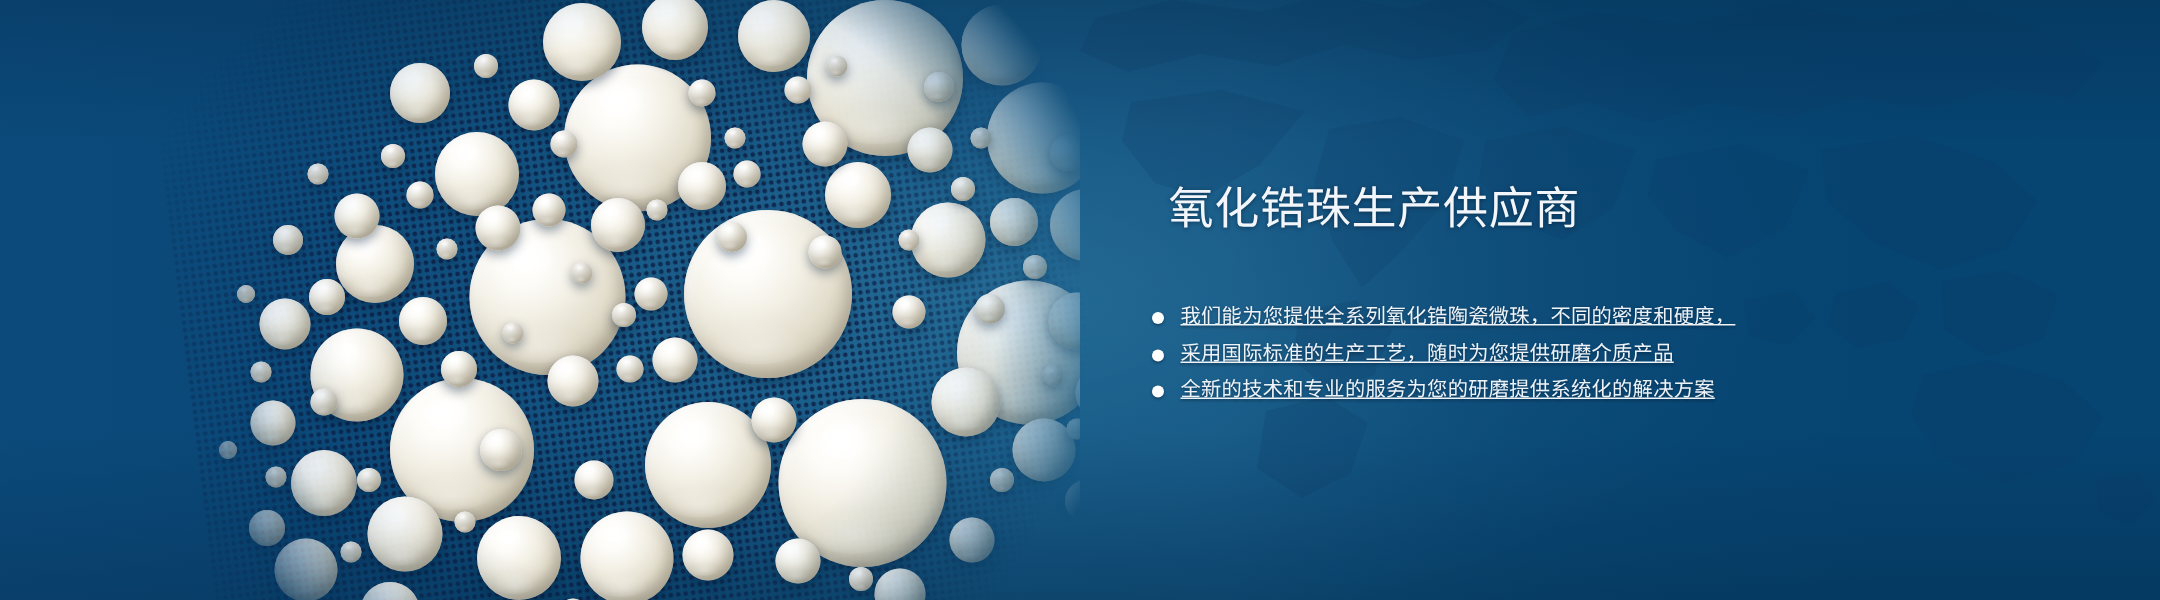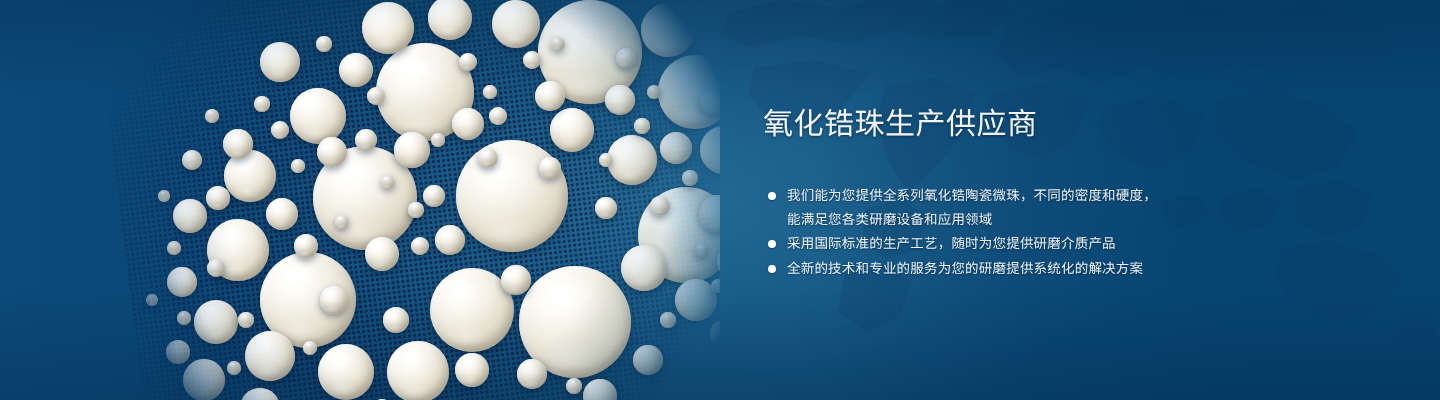--- a/index.html
+++ b/index.html
@@ -112,21 +112,21 @@
     background: radial-gradient(ellipse at 50% 60%, rgba(255,255,255,0.30) 0%, rgba(255,255,255,0) 72%);
   }
 
   
   .copy {
     position: absolute;
     left: 763px; top: 108px;
     width: 560px;
   }
   .headline {
-    margin: 0;
+    margin: 16px;
     font-size: 30px;
     font-weight: 400;
     line-height: 1.08;
     letter-spacing: 0.5px;
     color: #f2f6fa;
     text-shadow: 0 1px 3px rgba(2,22,44,0.55);
     white-space: nowrap;
   }
   .bullets {
     list-style: none;
@@ -135,20 +135,21 @@
   }
   .bullet {
     position: relative;
     padding-left: 24px;
     margin-bottom: 1px;
     font-size: 13.5px;
     line-height: 23.5px;
     color: #eef3f8;
     text-shadow: 0 1px 2px rgba(2,22,44,0.5);
     letter-spacing: 0.2px;
+    text-decoration: underline;
   }
   .bullet .dot {
     position: absolute;
     left: 5px; top: 8px;
     width: 8px; height: 8px;
     border-radius: 50%;
     background: #ffffff;
     box-shadow: 0 1px 2px rgba(2,22,44,0.45);
   }
   .bullet-line { display: block; }
@@ -288,21 +289,20 @@
         <div class="bead" style="width: 14px; height: 14px; left: 591px; top: 279px;"></div>
       </div>
   </div>
 
   <div class="copy">
     <h1 class="headline">氧化锆珠生产供应商</h1>
     <ul class="bullets" id="bullet-list">
         <li class="bullet">
           <span class="dot"></span>
           <span class="bullet-line">我们能为您提供全系列氧化锆陶瓷微珠，不同的密度和硬度，</span>
-          <span class="bullet-line">能满足您各类研磨设备和应用领域</span>
         </li>
         <li class="bullet">
           <span class="dot"></span>
           <span class="bullet-line">采用国际标准的生产工艺，随时为您提供研磨介质产品</span>
         </li>
         <li class="bullet">
           <span class="dot"></span>
           <span class="bullet-line">全新的技术和专业的服务为您的研磨提供系统化的解决方案</span>
         </li>
       </ul>

